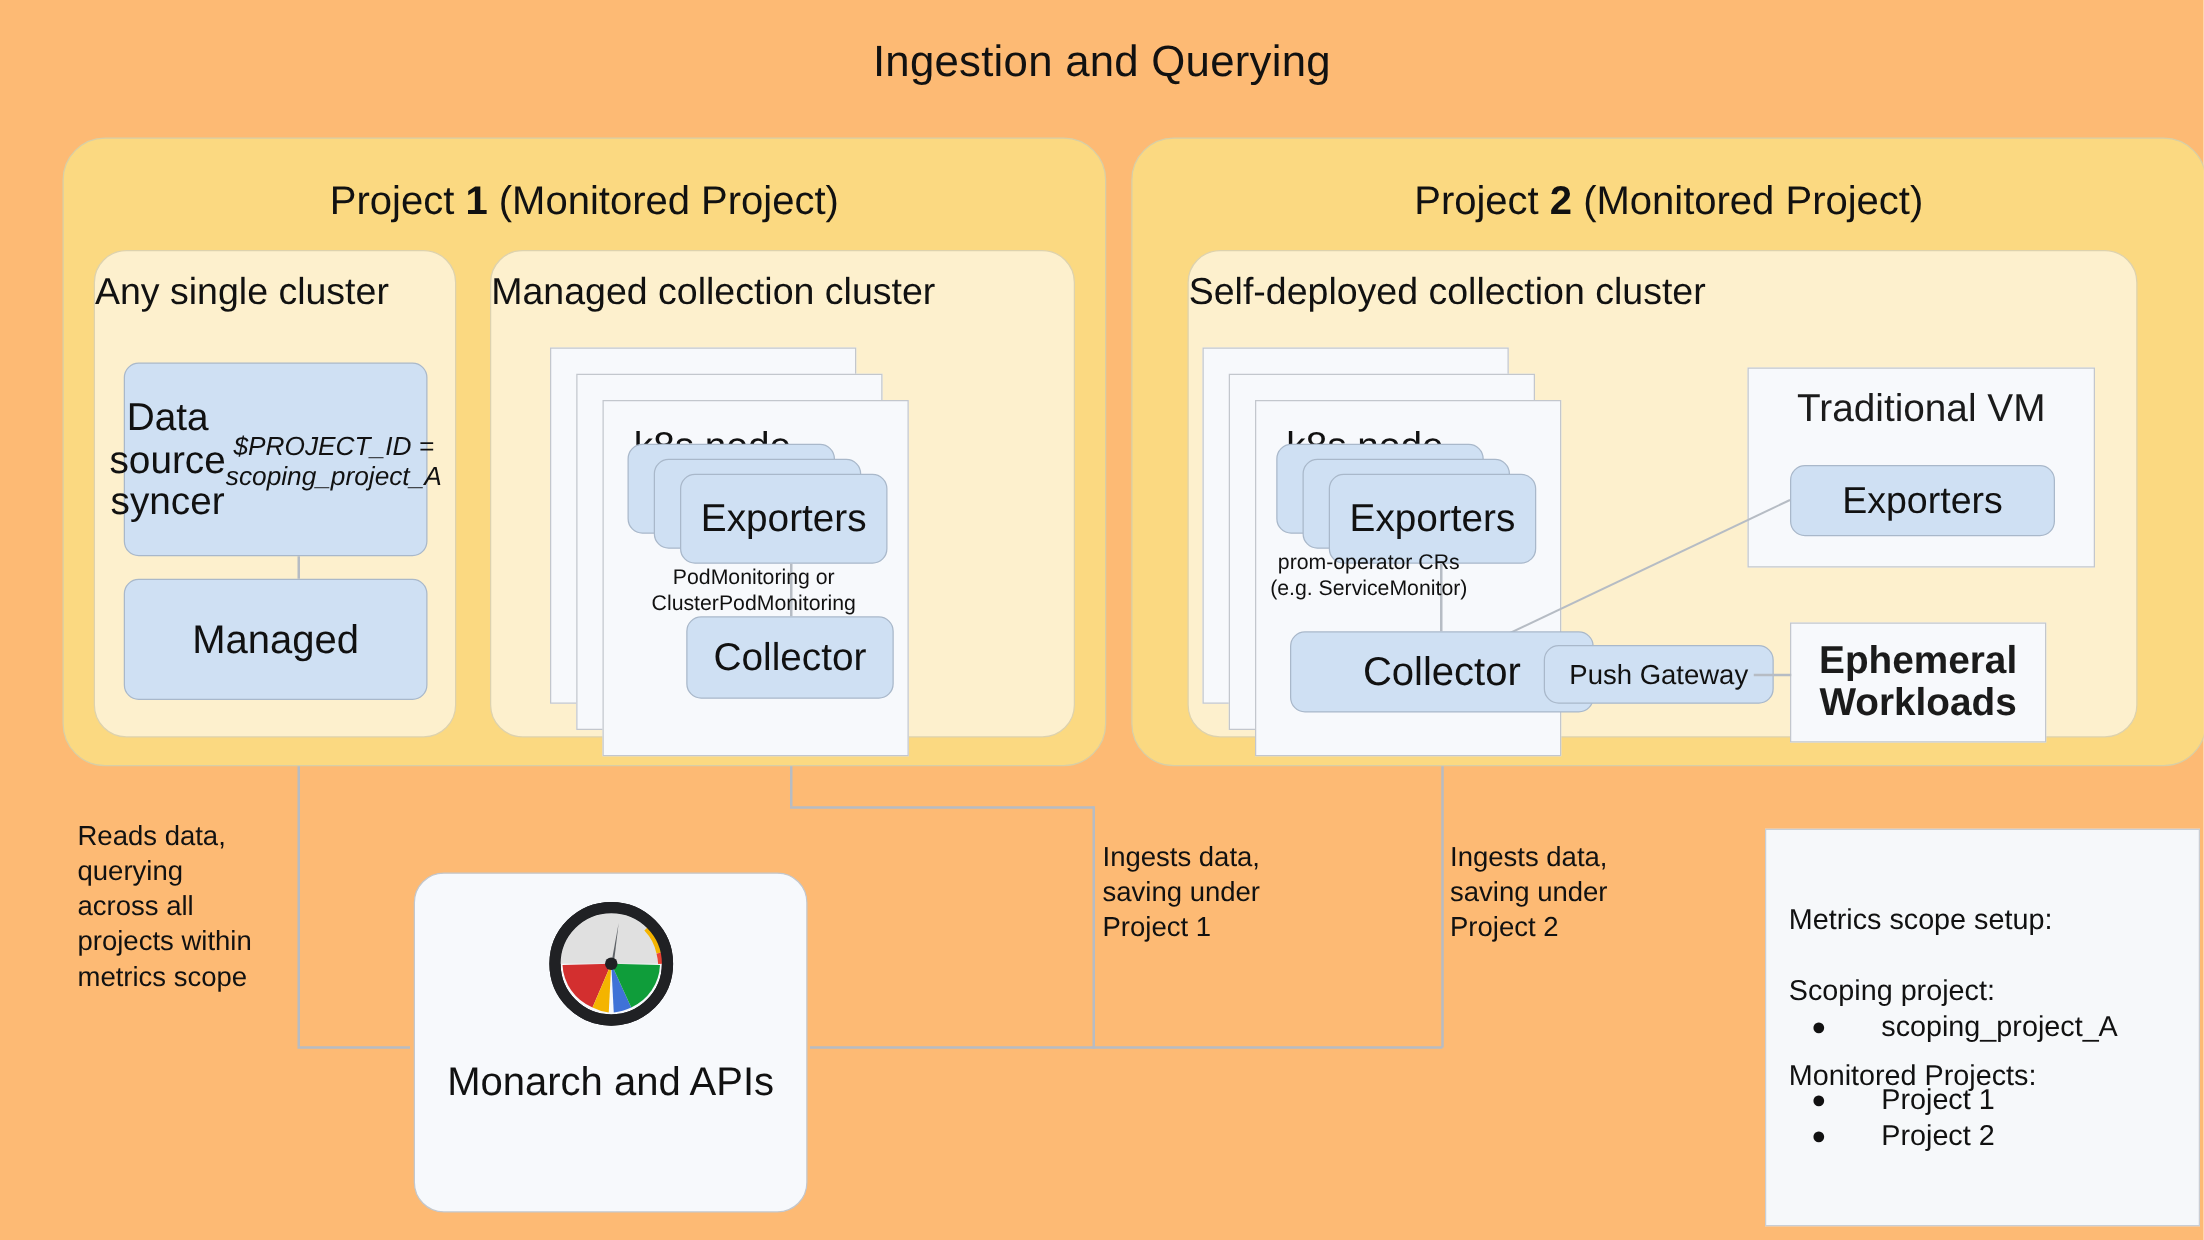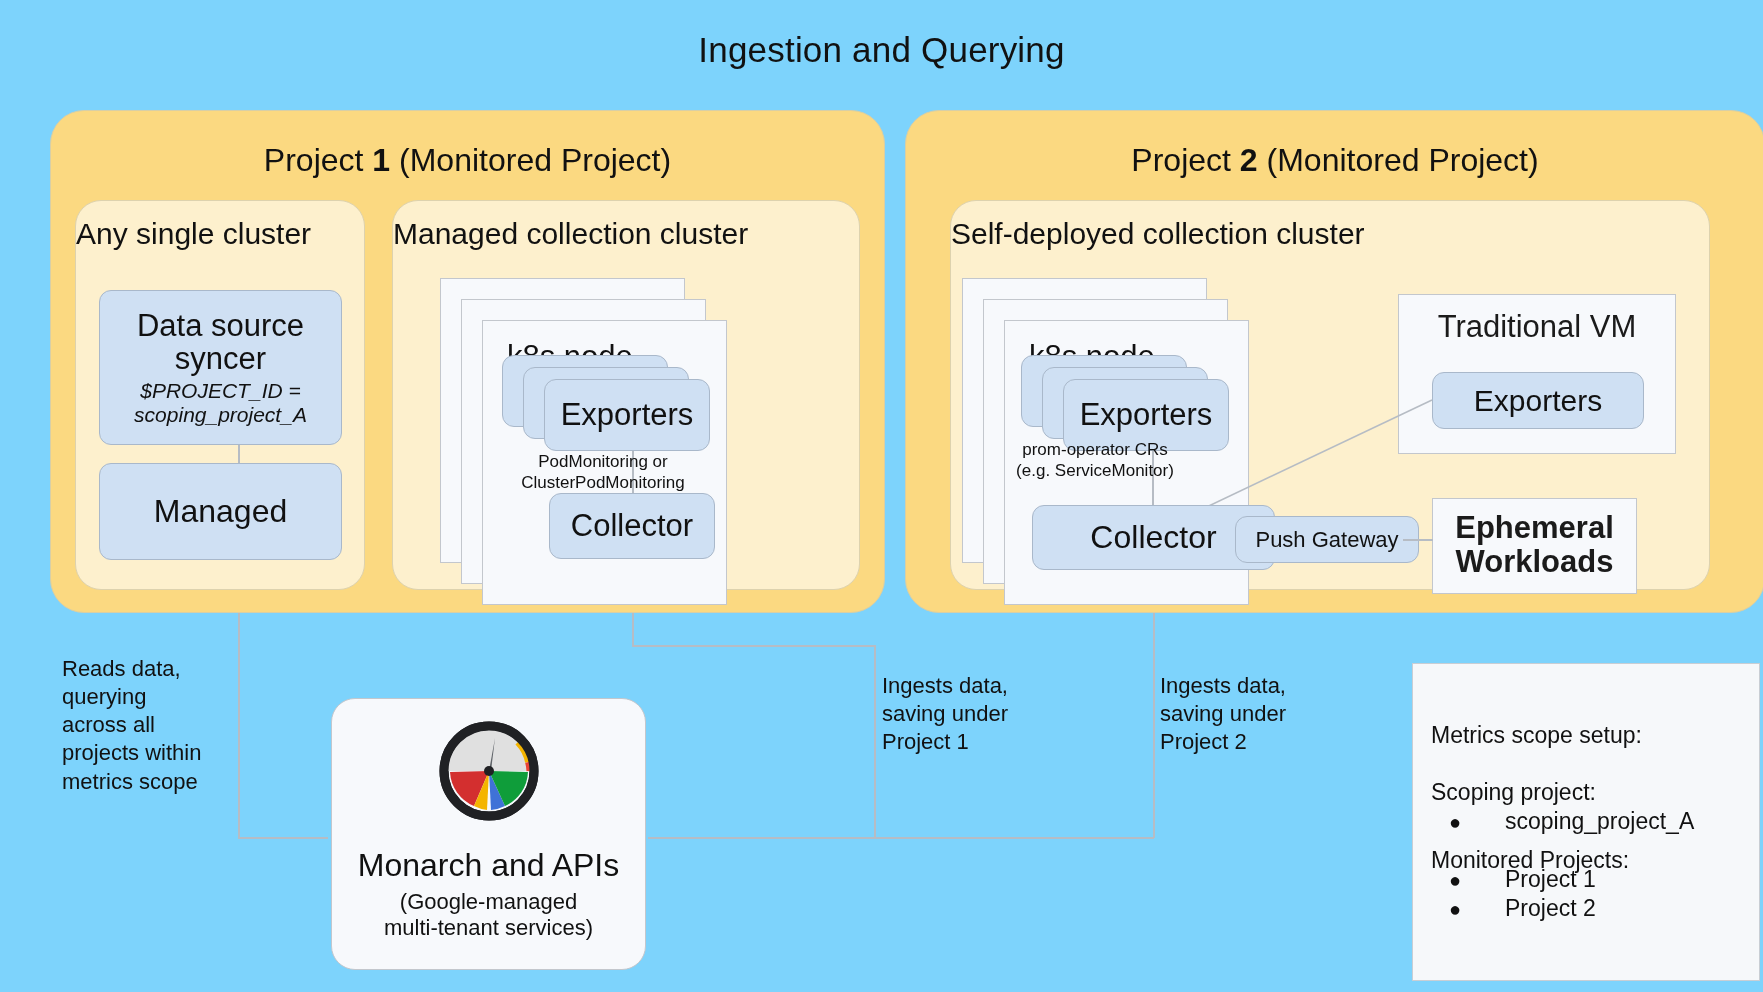--- a/index.html
+++ b/index.html
@@ -1,17 +1,17 @@
 <!DOCTYPE html>
 <html><head>
 <meta charset="utf-8">
 <style>
   html,body{margin:0;padding:0;background:#ffffff;}
   body{font-family:"Liberation Sans","DejaVu Sans",sans-serif;color:#1b1b1b;}
-  #stage{position:relative;width:1763px;height:992px;overflow:hidden;background:#7dd3fc;}
+  #stage{position:relative;width:1763px;height:992px;overflow:hidden;background:#fdba74;}
 
   
   .abs{position:absolute;box-sizing:border-box;}
 
   
   #diagram-title{
     left:0;top:30px;width:1763px;text-align:center;
     font-size:35px;letter-spacing:.2px;color:#111;
   }
 
@@ -95,21 +95,21 @@
   <div class="abs project" style="left:50px;top:110px;width:835px;height:503px;">
     <div class="project-title">
       <span>Project </span><b>1</b><span> (Monitored Project)</span>
     </div>
   </div>
 
   <div class="abs cluster" style="left:75px;top:200px;width:290px;height:390px;">
     <div class="cluster-title">Any single cluster</div>
   </div>
 
-  <div class="abs blue" style="left:99px;top:290px;width:243px;height:155px;flex-direction:column;">
+  <div class="abs blue" style="left:99px;top:290px;width:243px;height:155px;flex-direction:row;">
     <div style="font-size:31px;line-height:1.08;white-space:pre-line;">Data source
 syncer</div>
     <div class="small-italic" style="margin-top:4px;white-space:pre-line;">$PROJECT_ID =
 scoping_project_A</div>
   </div>
 
   <div class="abs ln lnv" style="left:238px;top:445px;height:18px;"></div>
 
   <div class="abs blue" style="left:99px;top:463px;width:243px;height:97px;font-size:32px;">
     <span>Managed</span>
@@ -223,22 +223,20 @@
       <path d="M 50 50 L 11 51 A 39 39 0 0 0 35 85 Z" fill="#d32f2f"></path>
       <path d="M 50 50 L 35 85 A 39 39 0 0 0 48 89 Z" fill="#f4b400"></path>
       <path d="M 50 50 L 52 89 A 39 39 0 0 0 66 85 Z" fill="#3f72d7"></path>
       <path d="M 50 50 L 66 85 A 39 39 0 0 0 89 51 Z" fill="#0f9d3a"></path>
 
       <circle cx="50" cy="50" r="5" fill="#202124"></circle>
 
       <circle cx="50" cy="50" r="45" fill="none" stroke="#202124" stroke-width="9"></circle>
     </svg>
     <div style="position:absolute;left:0;top:148px;width:100%;" id="monarch-title">Monarch and APIs</div>
-    <div style="position:absolute;left:0;top:190px;width:100%;" id="monarch-sub">(Google-managed
-multi-tenant services)</div>
   </div>
 
   <div class="abs" id="legend-box" style="left:1412px;top:663px;width:348px;height:318px;">
     <div class="lg" style="position:absolute;left:18px;top:60px;">Metrics scope setup:</div>
     <div class="lg" style="position:absolute;left:18px;top:117px;">Scoping project:</div>
     <div class="lg lg-li" style="position:absolute;left:36px;top:146px;">
       <span class="lg-bullet">●</span>
       <span>scoping_project_A</span>
     </div>
     <div class="lg" style="position:absolute;left:18px;top:175px;margin-top:10px;">Monitored Projects:</div>

